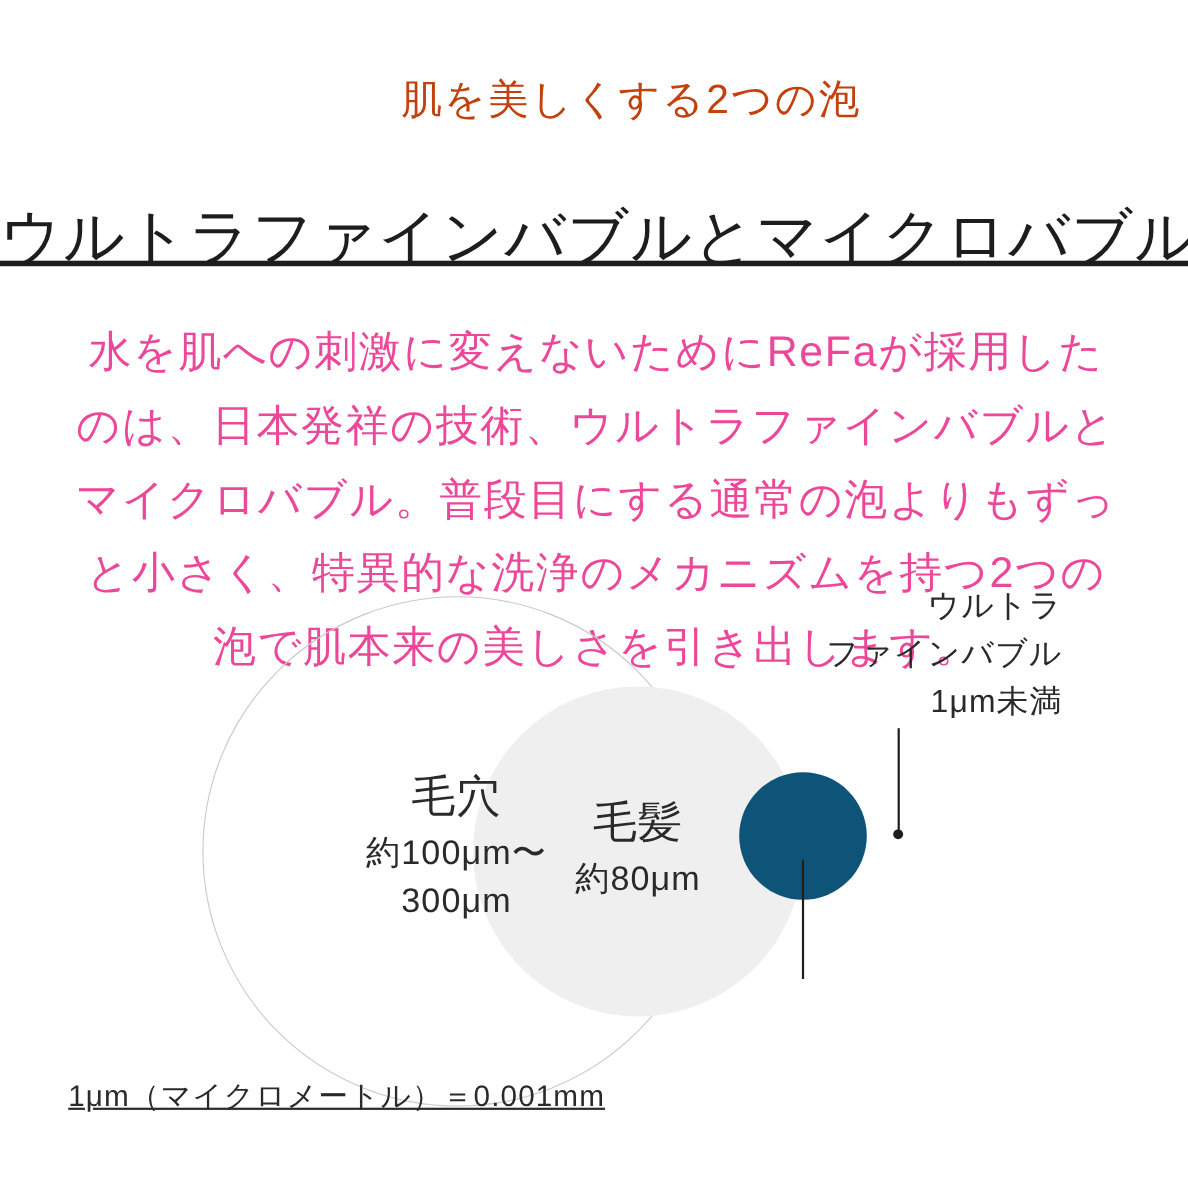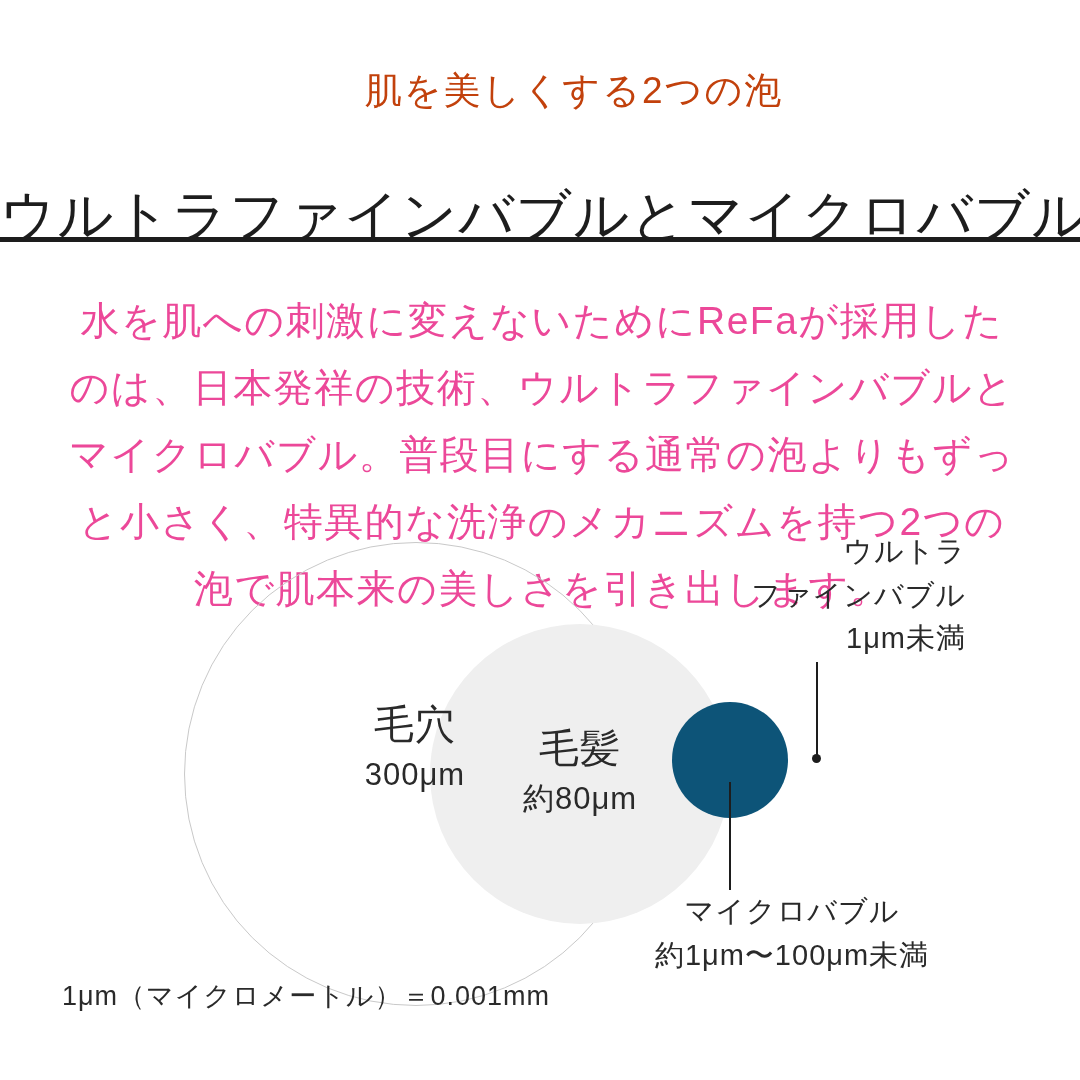--- a/index.html
+++ b/index.html
@@ -172,20 +172,21 @@
     background: #1d1d1d;
   }
 
   .footnote {
     position: absolute;
     left: 62px;
     top: 458px;
     font-size: 27px;
     letter-spacing: 1px;
     color: #2a2a2a;
+    text-decoration: underline;
   }
 </style>
 </head>
 <body>
 
 <div class="page">
 
   <div class="eyebrow">肌を美しくする2つの泡</div>
 
   <h1 class="headline">ウルトラファインバブルとマイクロバブル</h1>
@@ -197,36 +198,33 @@
     <div class="circle-pore"></div>
     <div class="circle-hair"></div>
     <div class="circle-micro"></div>
     <div class="dot-ultra"></div>
 
     <div class="leader-ultra"></div>
     <div class="leader-micro"></div>
 
     <div class="label label-pore">
       <div class="name">毛穴</div>
+      <div>約100μm〜</div>
       <div>300μm</div>
     </div>
 
     <div class="label label-hair">
       <div class="name">毛髪</div>
       <div>約80μm</div>
     </div>
 
     <div class="label label-ultra">
       <div>ウルトラ</div>
       <div>ファインバブル</div>
       <div>1μm未満</div>
     </div>
 
-    <div class="label label-micro">
-      <div>マイクロバブル</div>
-      <div>約1μm〜100μm未満</div>
-    </div>
 
     <div class="footnote">1μm（マイクロメートル）＝0.001mm</div>
 
   </div>
 
 </div>
 
 </body></html>

